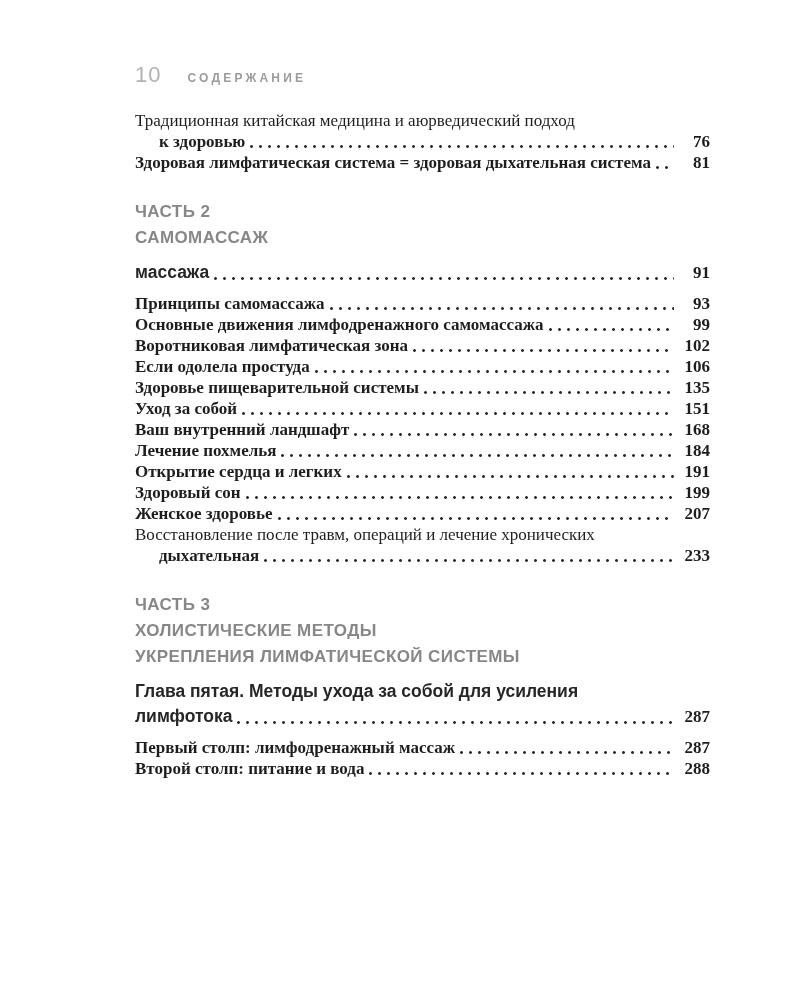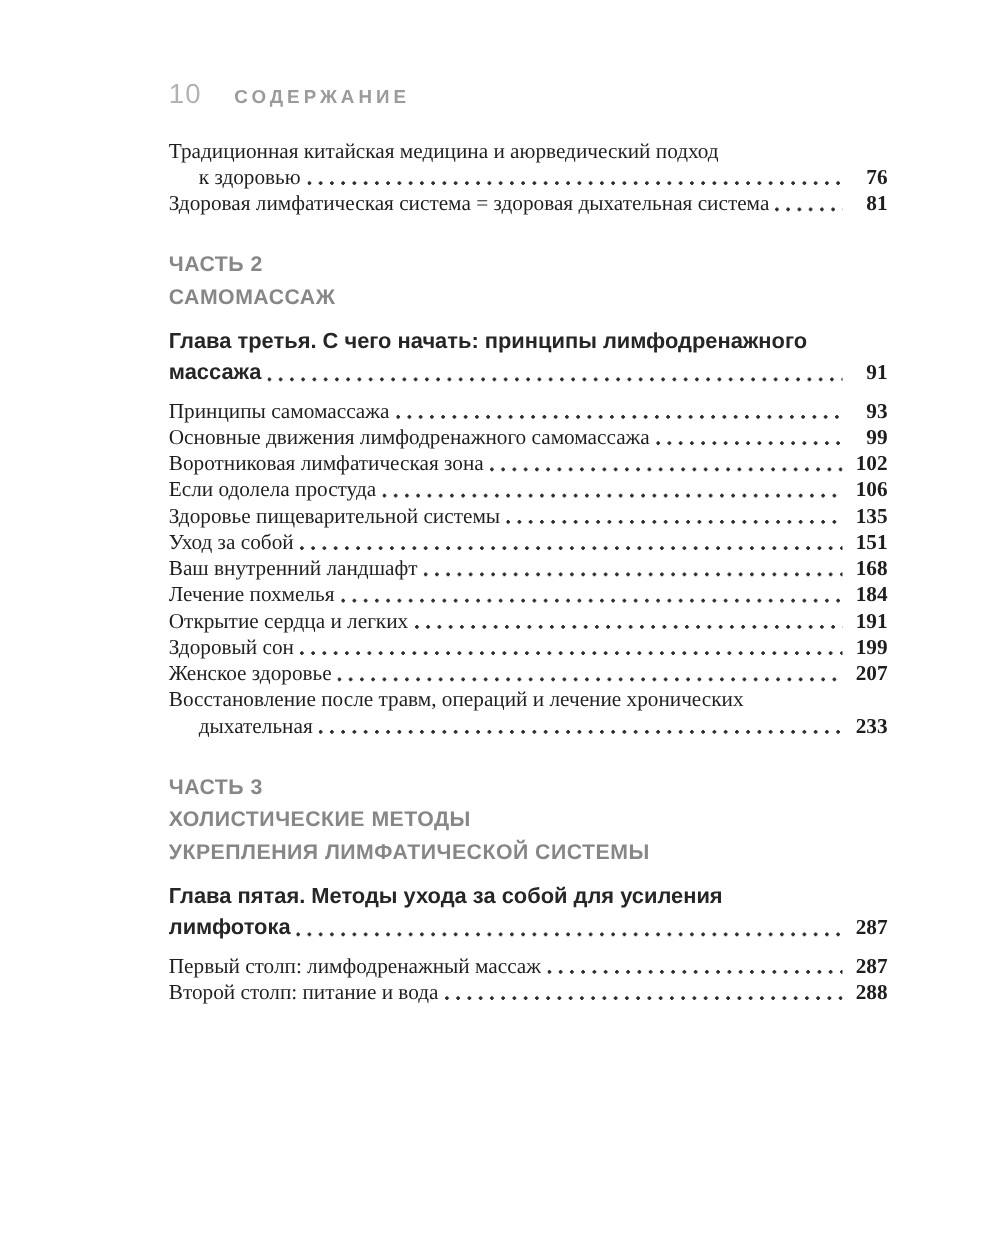--- a/index.html
+++ b/index.html
@@ -32,30 +32,30 @@
     font-family: "Liberation Sans", sans-serif;
   }
   .folio {
     font-size: 22px;
     font-weight: 400;
     color: #b2b2b2;
     letter-spacing: 1px;
   }
   .runtitle {
     margin-left: 26px;
-    font-size: 15px;
+    font-size: 12px;
     font-weight: 700;
     letter-spacing: 3.2px;
     color: #9b9b9b;
   }
 
   
   .entry { font-size: 17px; line-height: 21px; }
   .row { display: flex; align-items: stretch; }
-  .row .t { white-space: nowrap; }
+  .row .t { white-space: nowrap; font-weight: bold; }
   .row .indent { padding-left: 24px; }
   .l1 { white-space: nowrap; }
   .leader {
     flex: 1 1 auto;
     margin-left: 5px;
     margin-right: 2px;
     background-image: radial-gradient(circle at 1.5px 1.5px, #2d2d2d 1.25px, rgba(0,0,0,0) 1.55px);
     background-size: 9px 3px;
     background-repeat: repeat-x;
     background-position: left bottom 4px;
@@ -123,21 +123,20 @@
       <span class="pg">81</span>
     </div>
   </div>
 
   <div class="part">
     <div>ЧАСТЬ 2</div>
     <div>САМОМАССАЖ</div>
   </div>
 
   <div class="chapter">
-    <div class="l1">Глава третья. С чего начать: принципы лимфодренажного</div>
     <div class="row">
       <span class="t">массажа</span>
       <span class="leader"></span>
       <span class="pg">91</span>
     </div>
   </div>
 
   <div class="entry">
     <div class="row">
       <span class="t">Принципы самомассажа</span>

